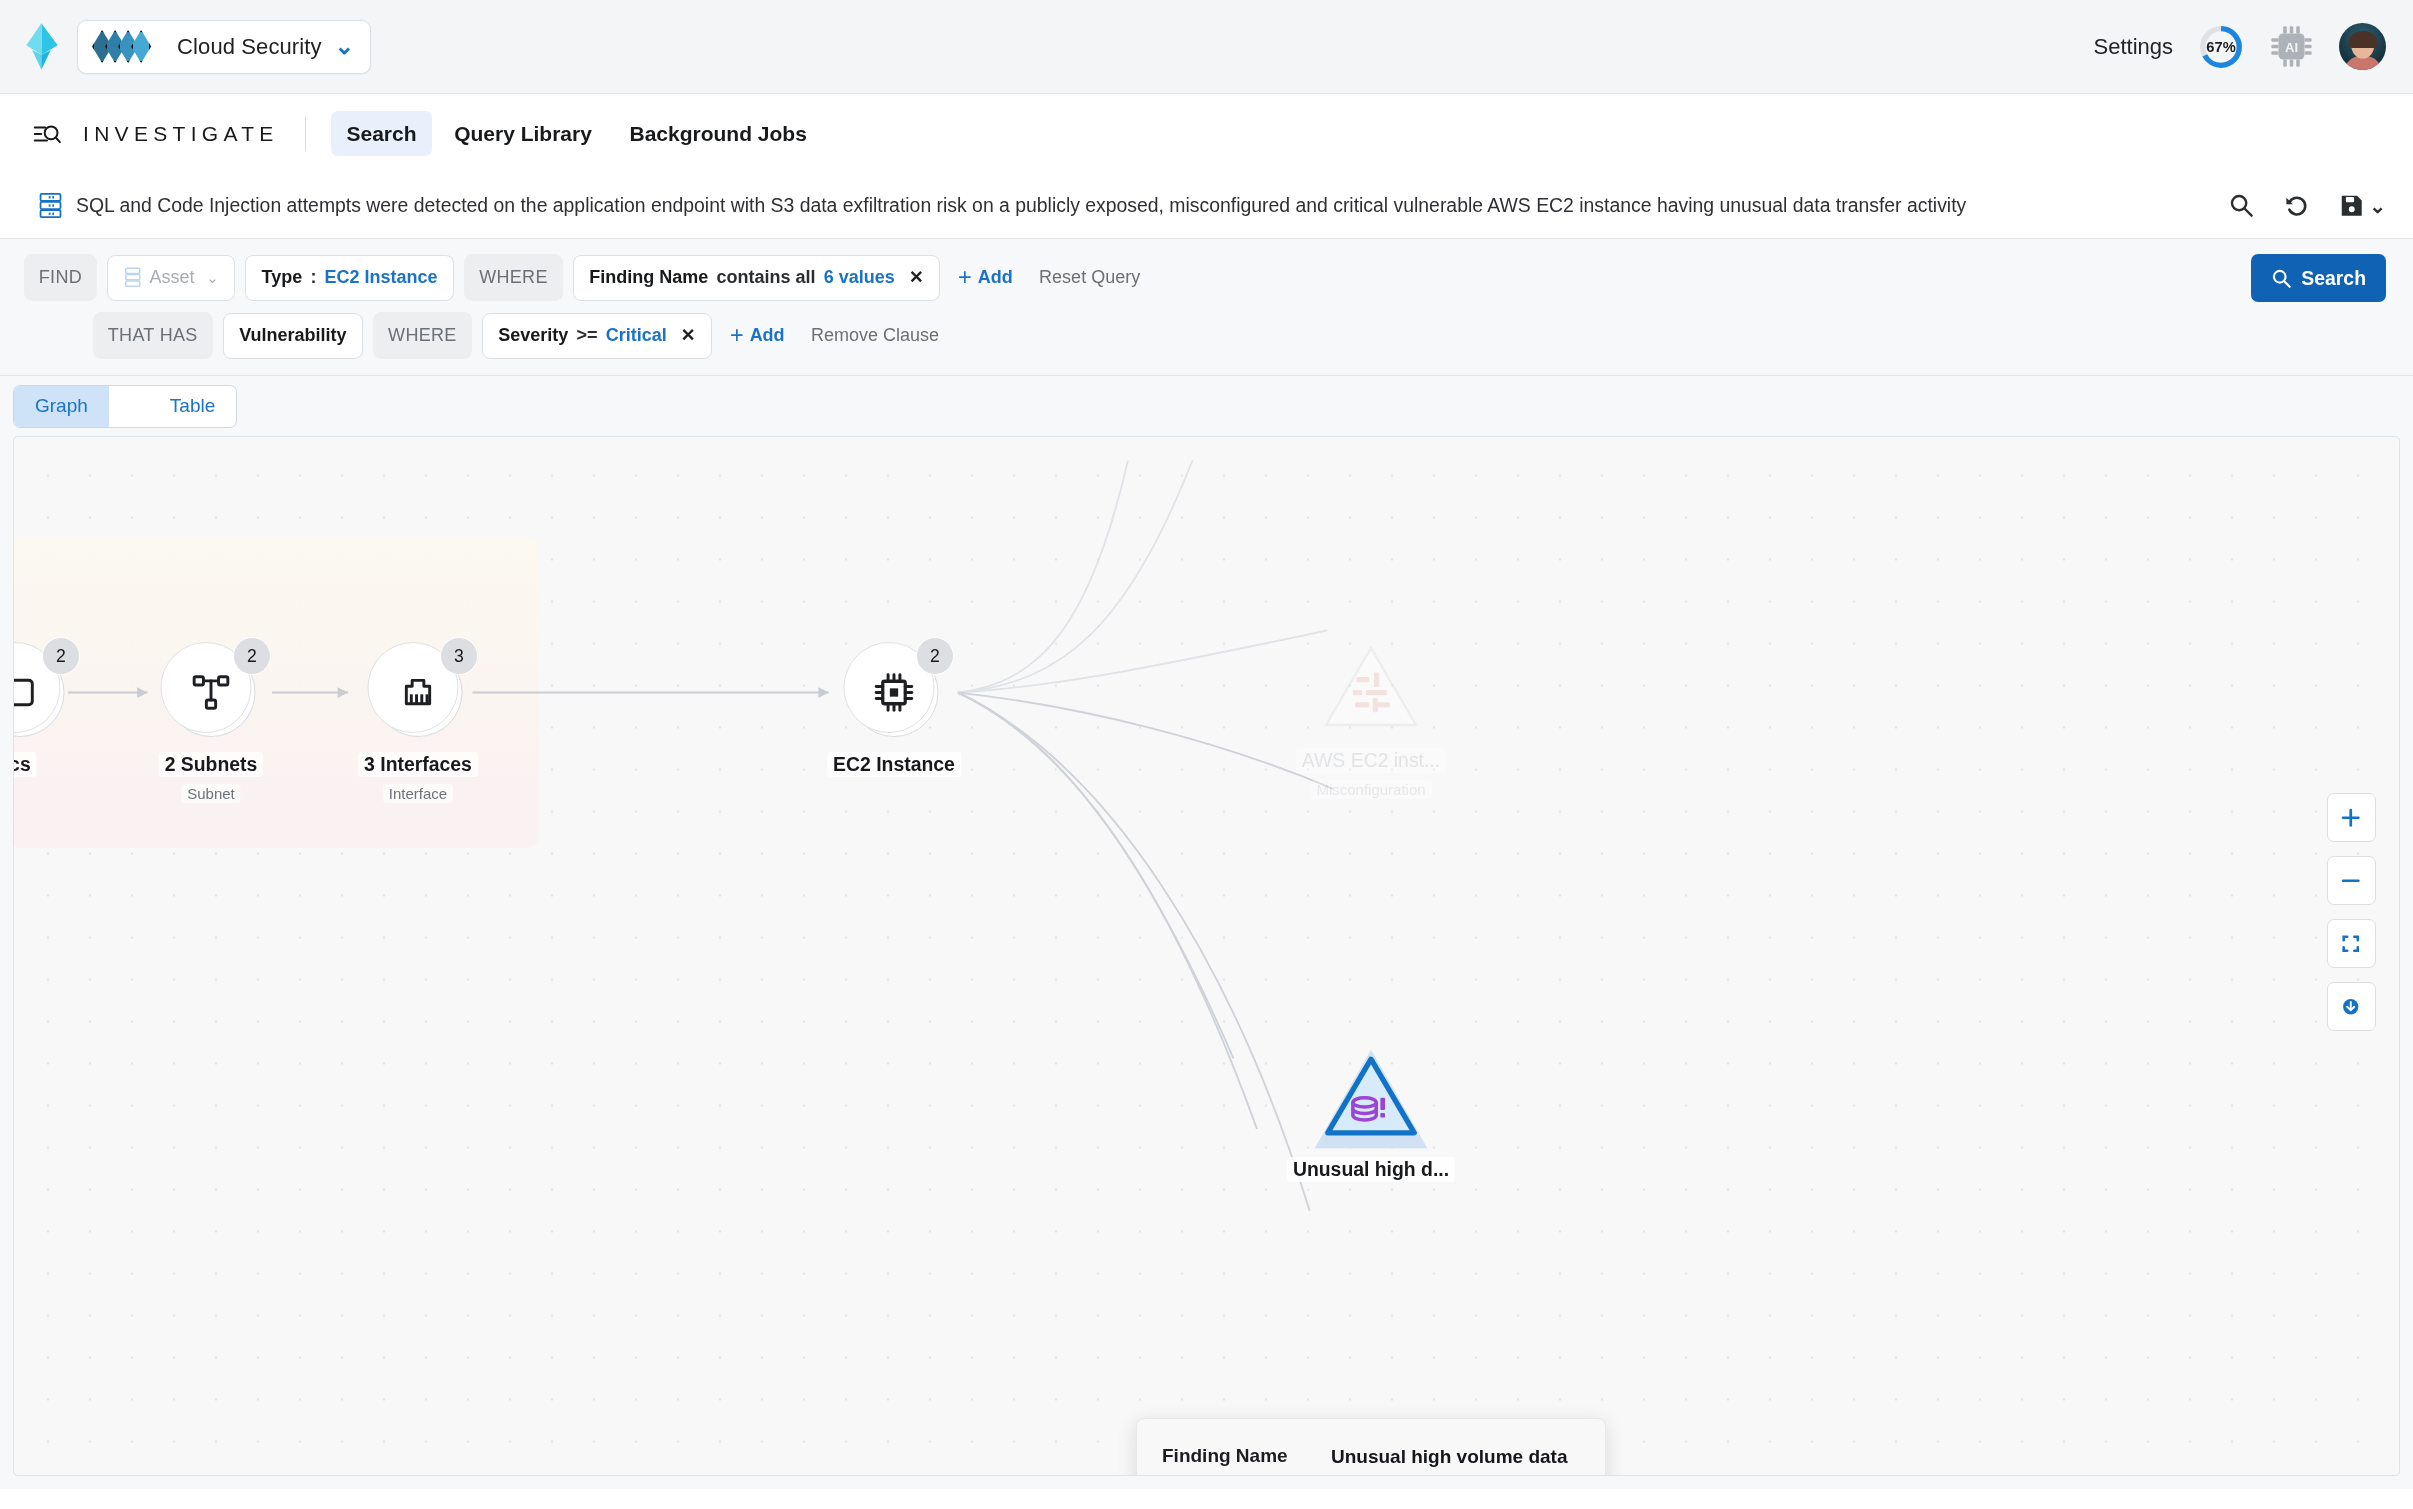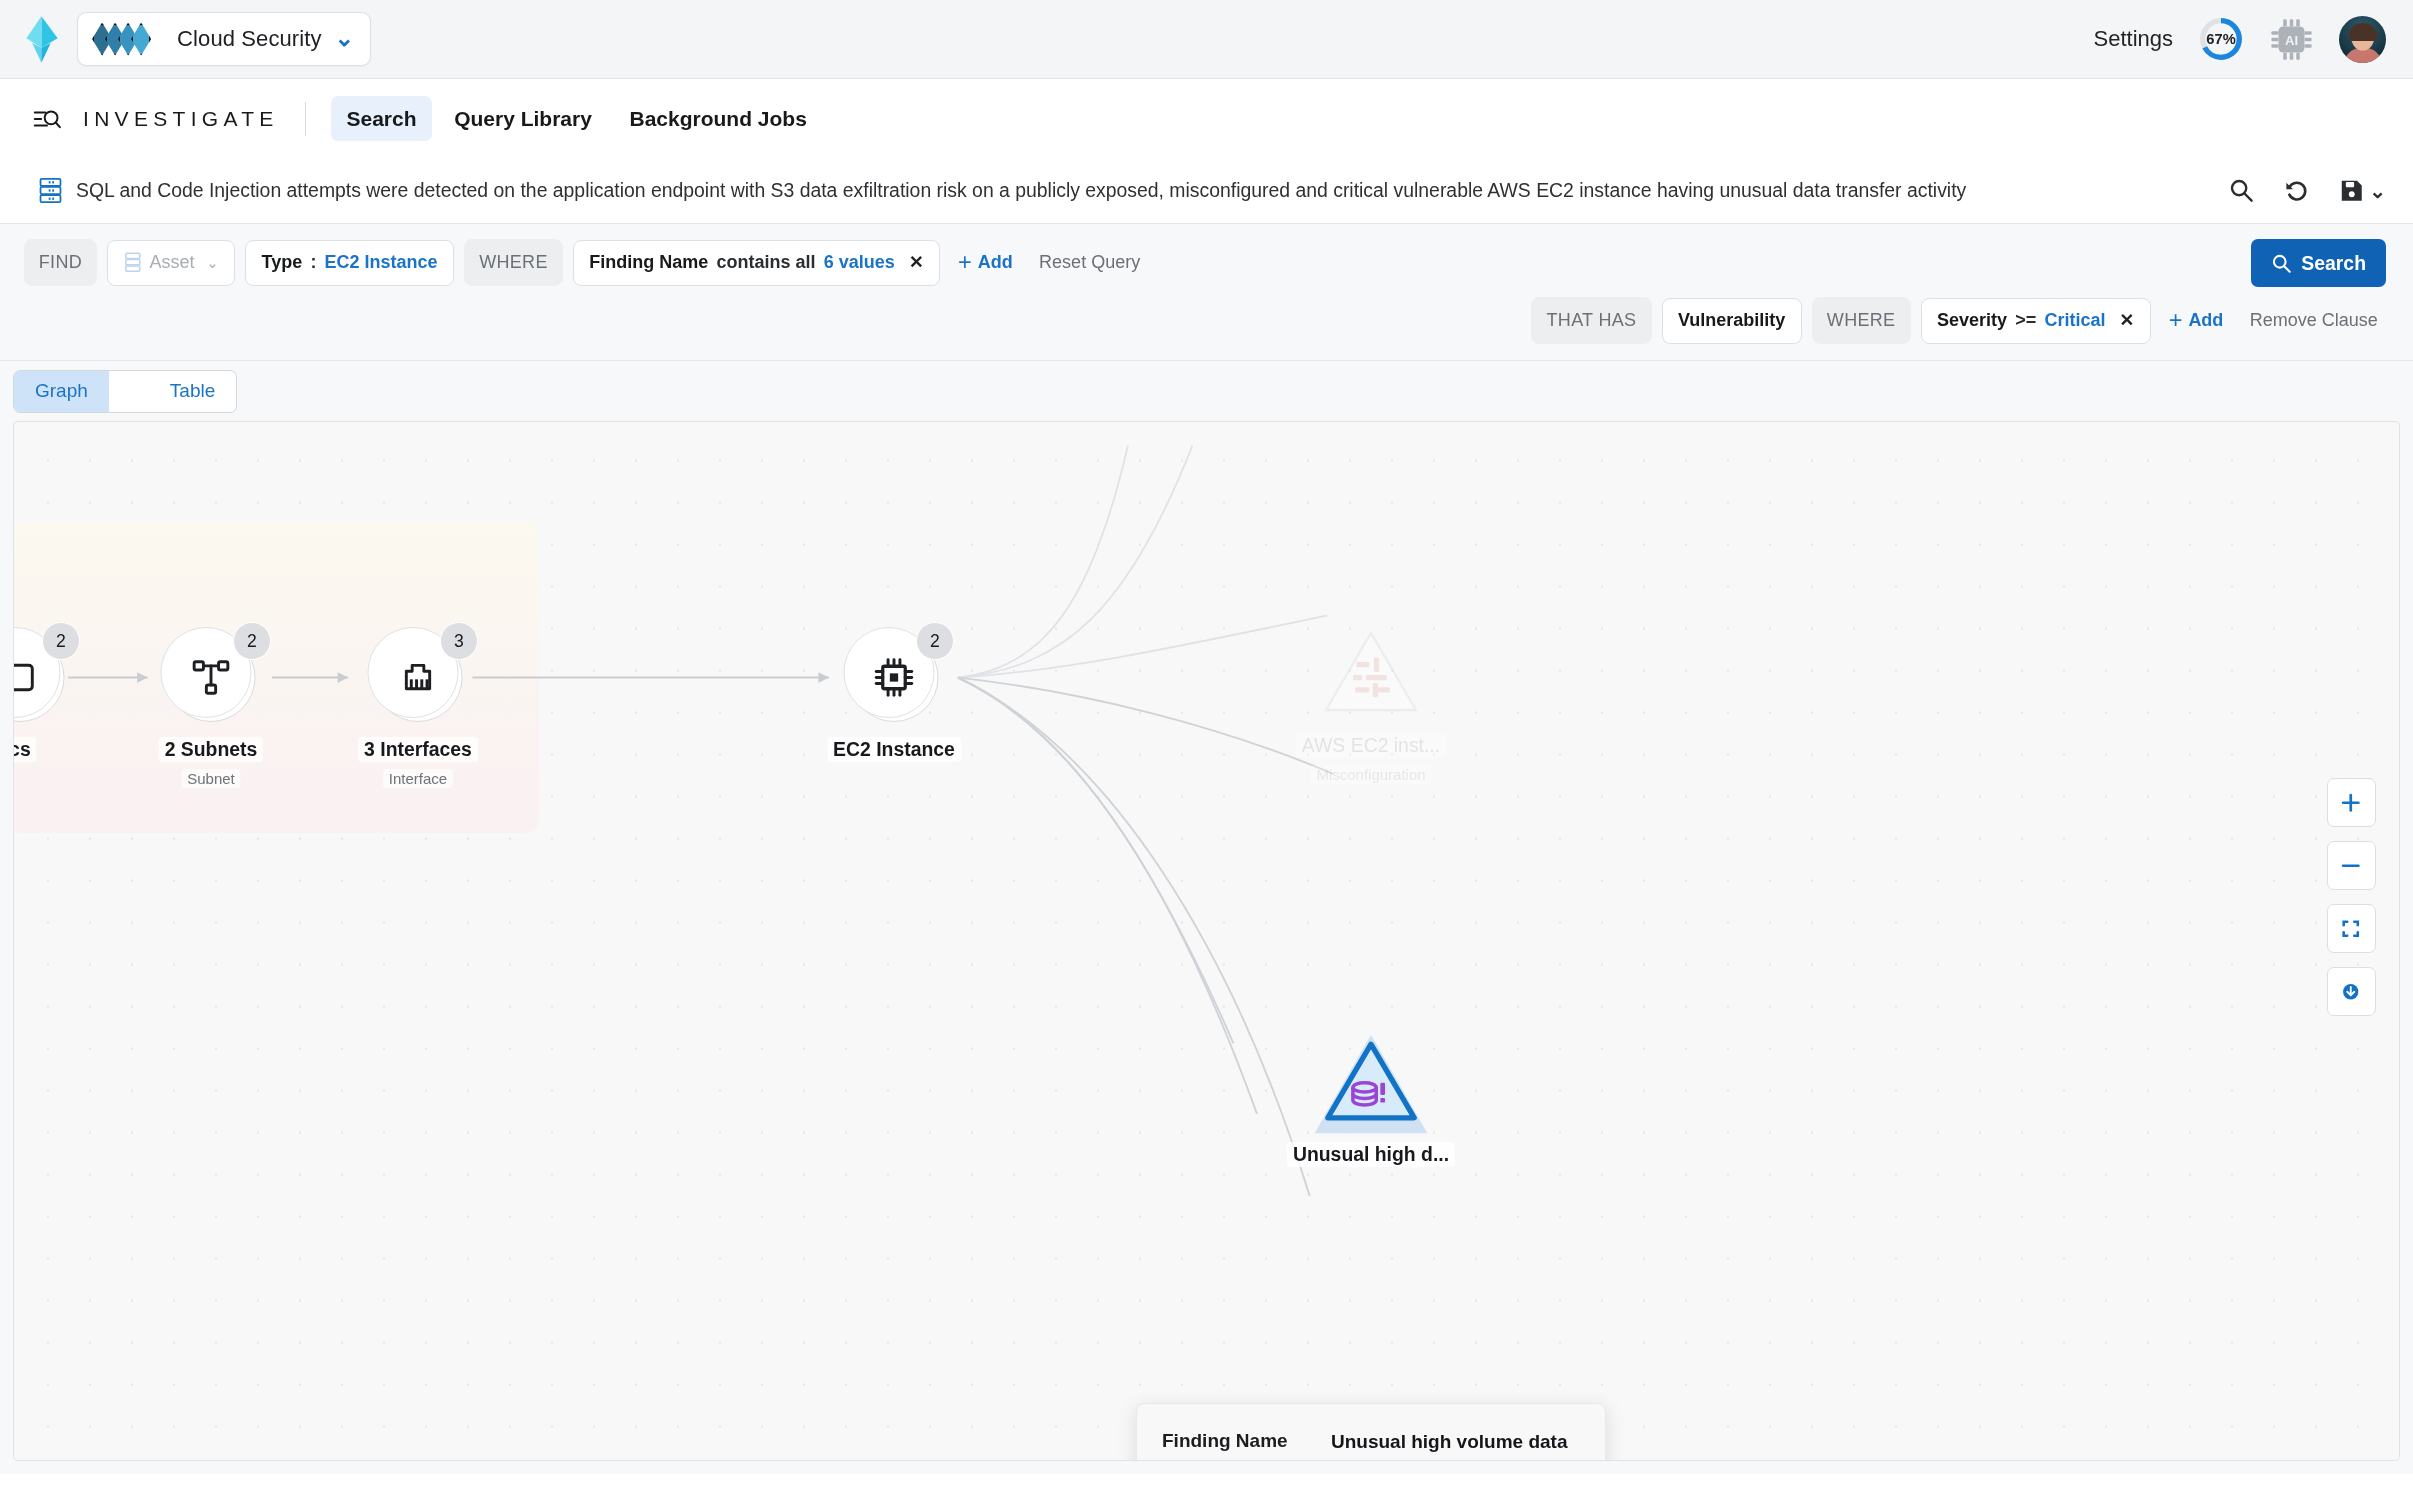--- a/index.html
+++ b/index.html
@@ -6,21 +6,21 @@
   html, body {
     width: 2413px; height: 1510px;
     font-family: "Liberation Sans", sans-serif;
     background: #ffffff;
     overflow: hidden;
   }
   body { position: relative; }
 
   
   .topbar {
-    height: 79px;
+    height: 94px;
     background: #f4f5f6;
     border-bottom: 0.6px solid #e3e5e8;
     display: flex;
     align-items: center;
     padding: 0 27px 0 23.5px;
     position: relative;
   }
   .brand-logo { width: 36px; height: 49px; flex: 0 0 auto; margin-right: 17.6px; position: relative; }
   .brand-logo svg { display: block; }
 
@@ -109,21 +109,21 @@
 
   
   .builder {
     background: #f7f8f9;
     border-top: 0.6px solid #e3e5e8;
     border-bottom: 0.6px solid #e3e5e8;
     padding: 15.3px 27px 15.3px 23.5px;
     position: relative;
   }
   .brow { display: flex; align-items: center; gap: 10px; flex-wrap: nowrap; }
-  .brow + .brow { margin-top: 11px; padding-left: 69px; justify-content: flex-end; }
+  .brow + .brow { margin-top: 11px; padding-left: 69px; }
 
   .kw {
     background: #eceef0; border-radius: 8.2px;
     font-size: 18px; color: #6b7076; letter-spacing: 0.3px;
     padding: 13px 15.3px; white-space: nowrap;
   }
   .pill {
     background: #ffffff; border: 0.6px solid #dcdfe3; border-radius: 8.2px;
     font-size: 18px; color: #18191b; padding: 11.7px 15.3px;
     display: flex; align-items: center; gap: 8.2px; white-space: nowrap;

